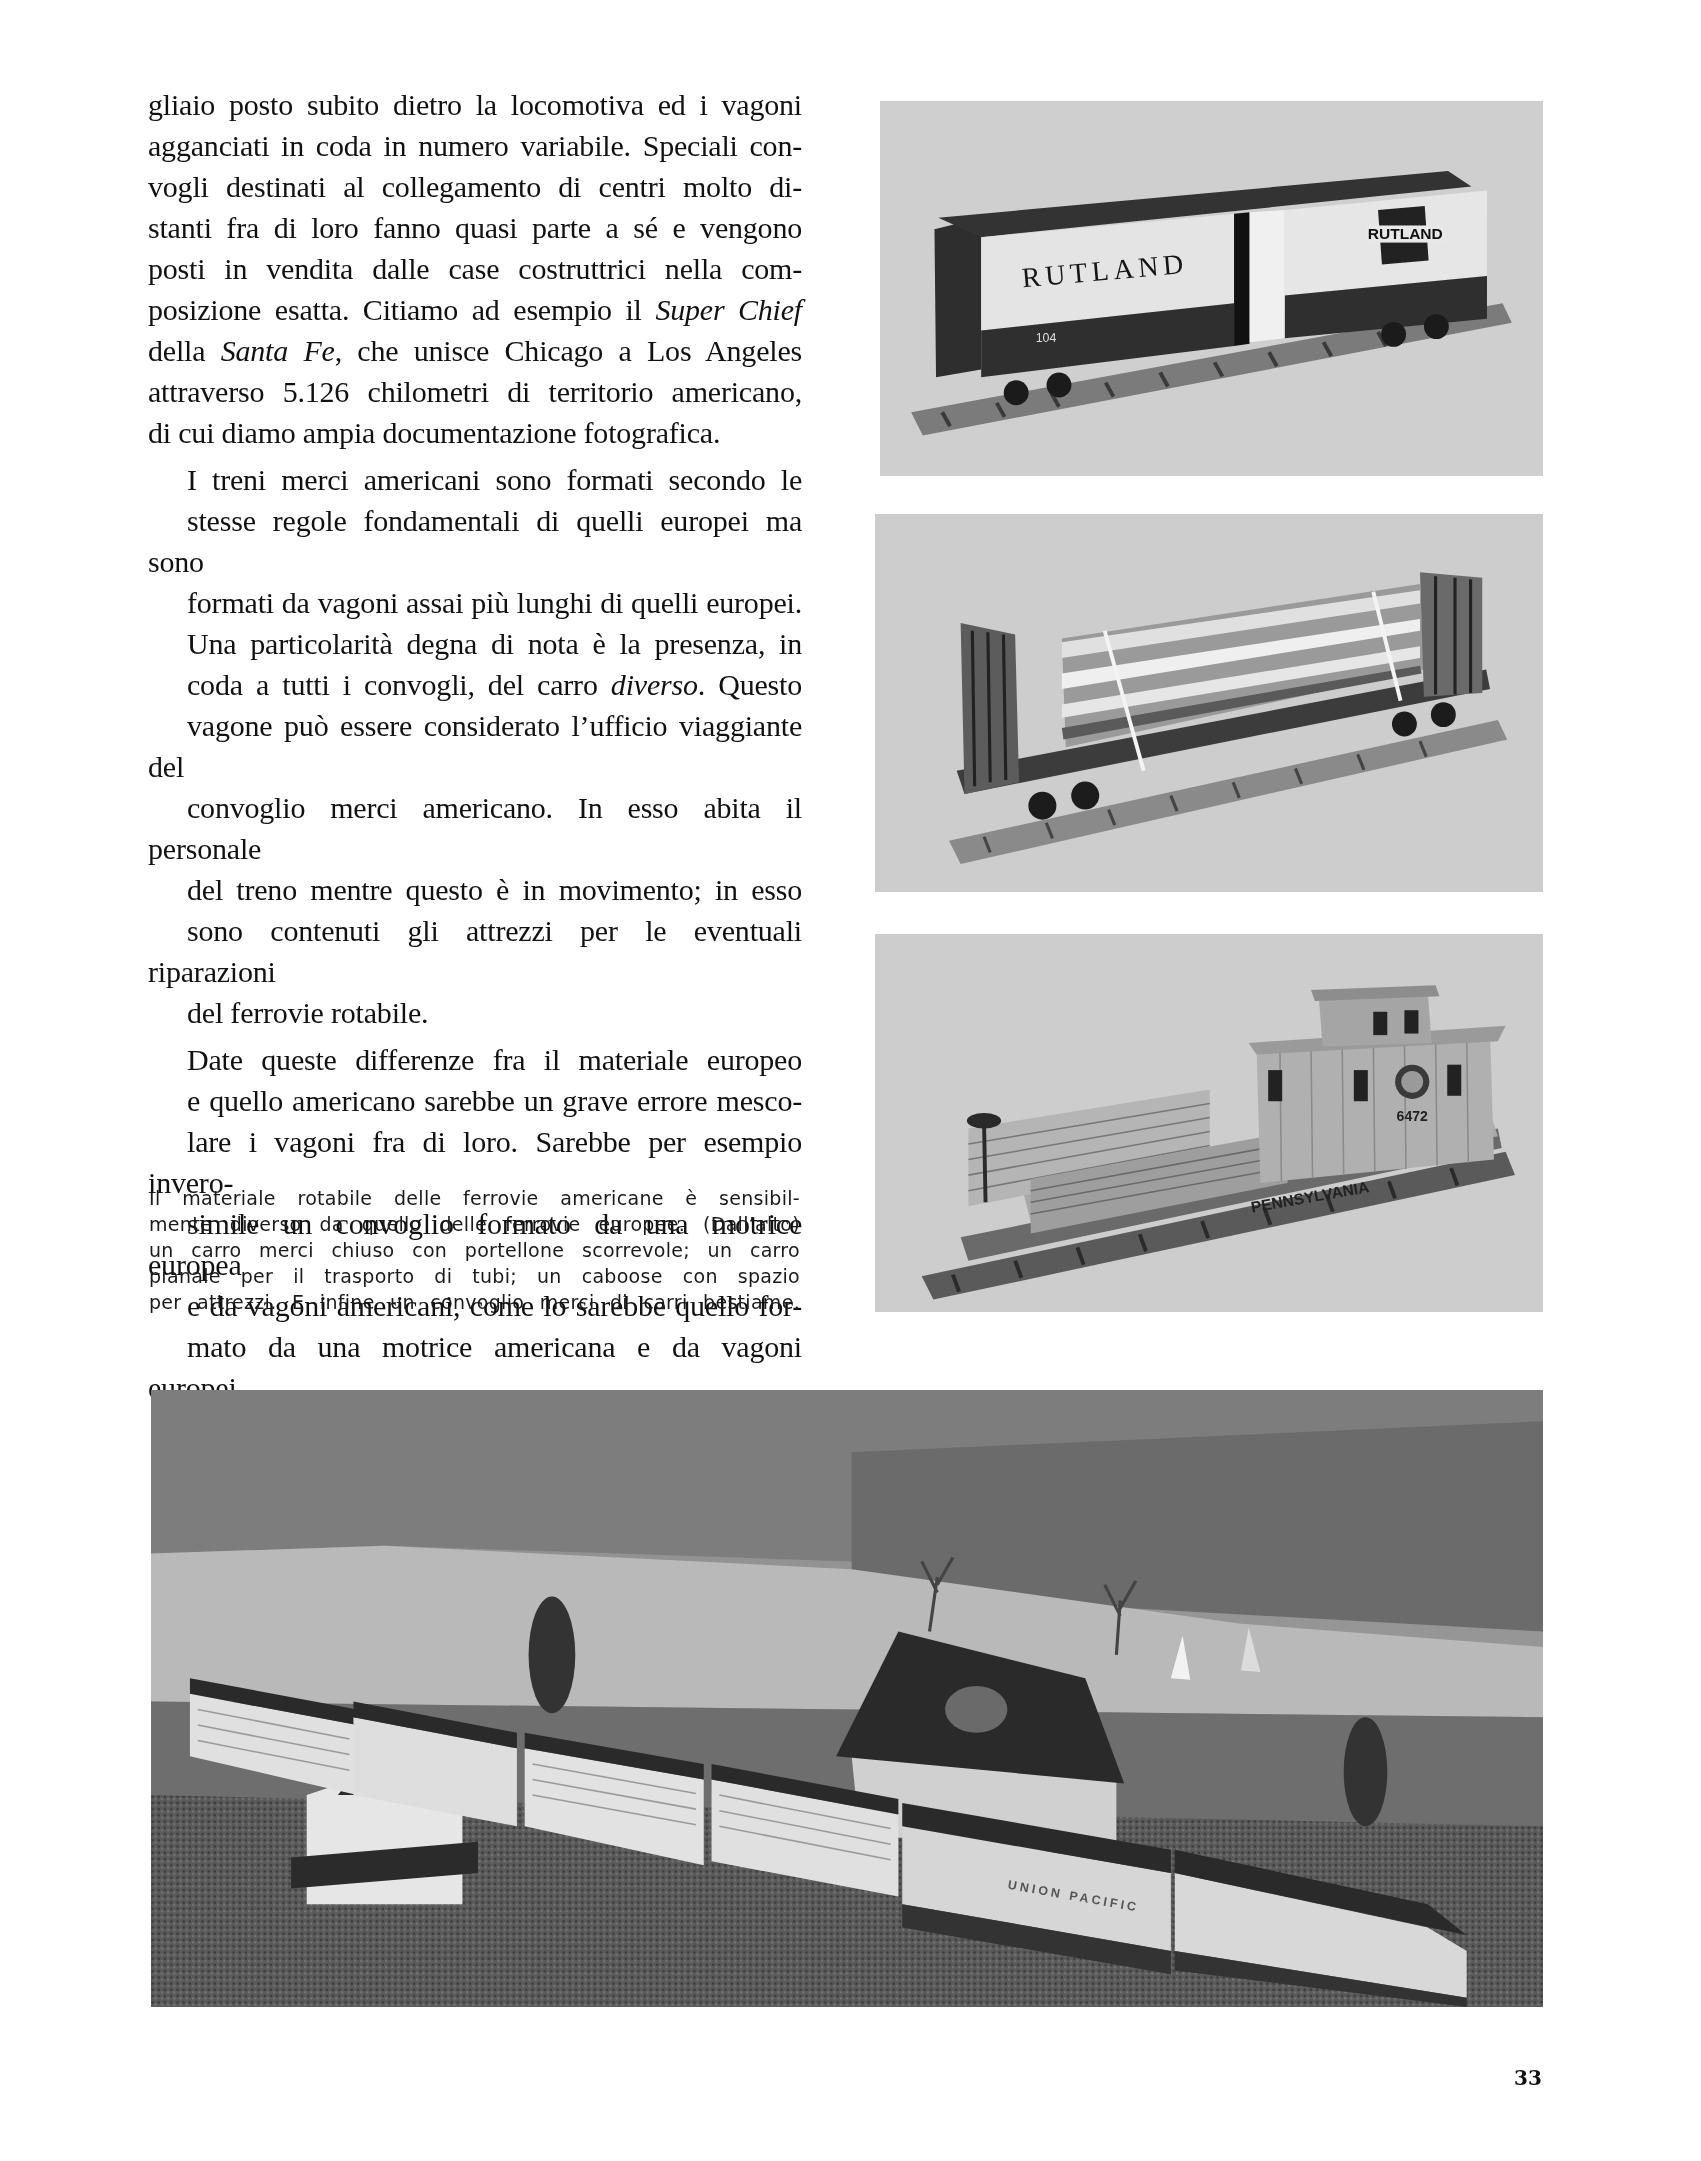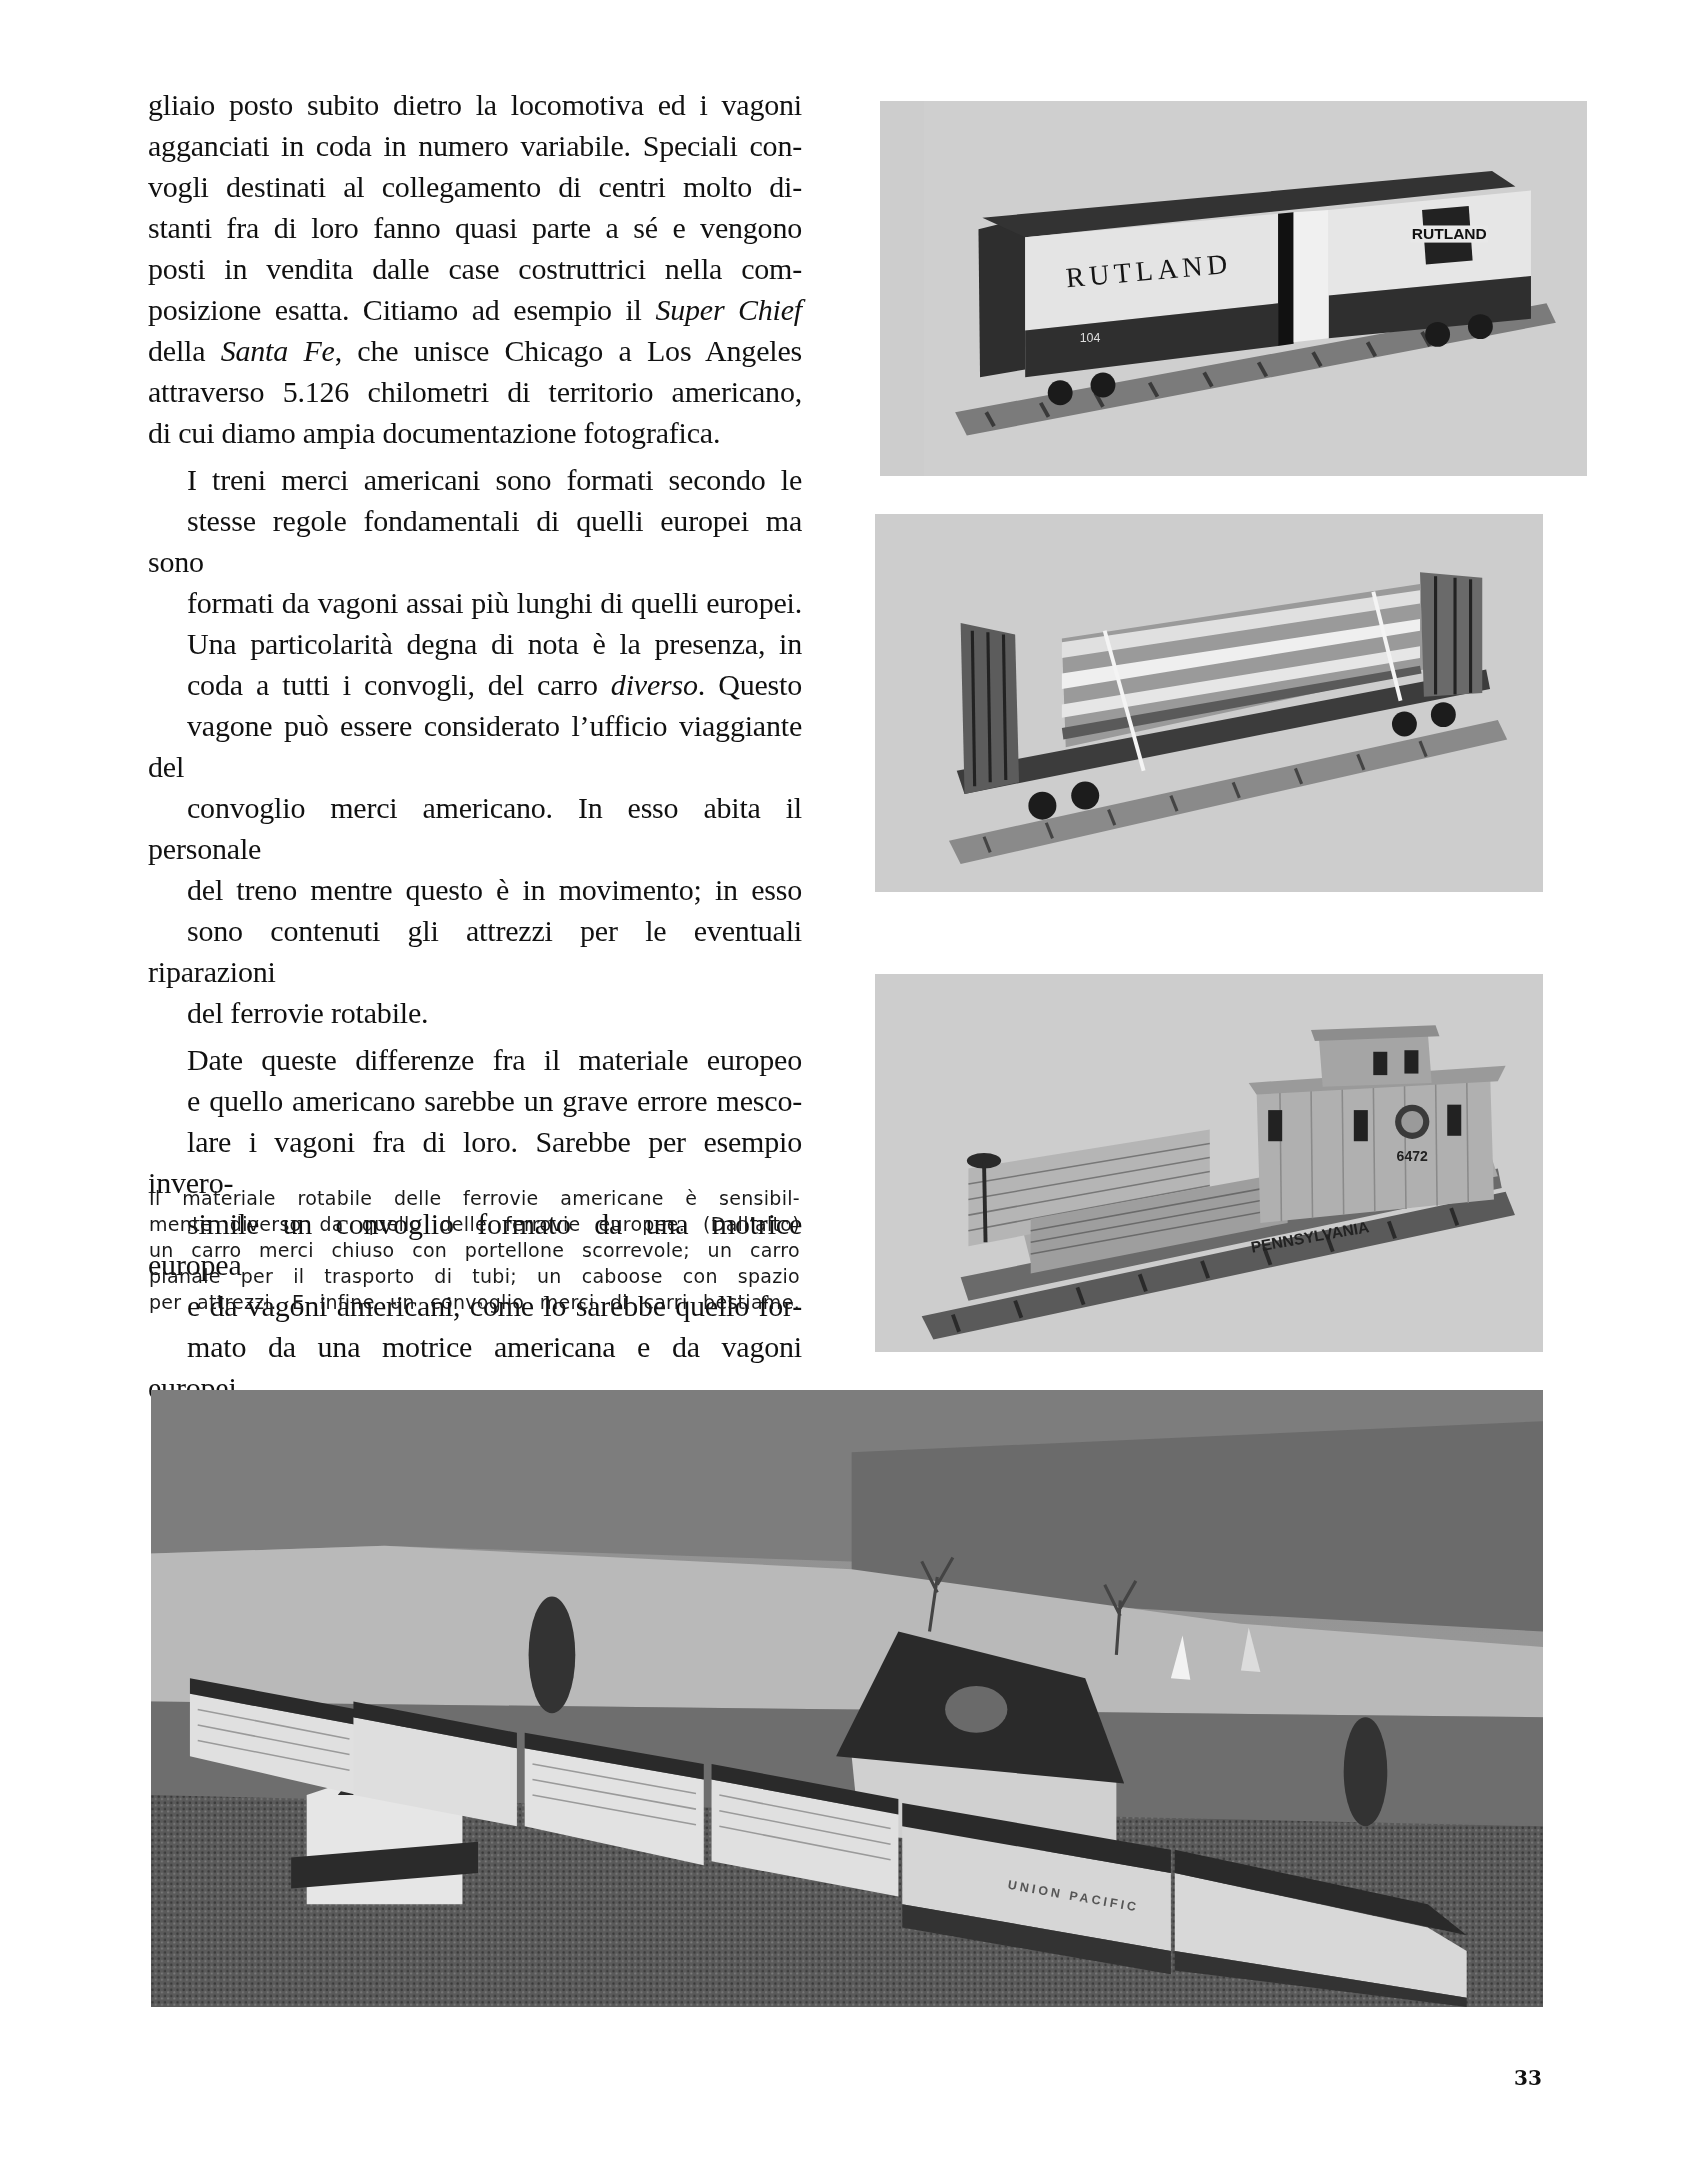--- a/index.html
+++ b/index.html
@@ -23,23 +23,23 @@
       font-family: "DejaVu Sans", "Liberation Sans", sans-serif;
       font-size: 19px; line-height: 26px; color: #1a1a1a;
       letter-spacing: 0.3px;
     }
     .caption .line { display: block; text-align: justify; text-align-last: justify; }
 
     .photo {
       position: absolute; background: #cdcdcd; overflow: hidden;
     }
     .photo svg { width: 100%; height: 100%; display: block; }
-    #photo-boxcar { left: 880px; top: 101px; width: 663px; height: 375px; padding-left: 44px; }
+    #photo-boxcar { left: 880px; top: 101px; width: 663px; height: 375px; }
     #photo-pipecar { left: 875px; top: 514px; width: 668px; height: 378px; }
-    #photo-caboose { left: 875px; top: 974px; width: 668px; height: 378px; }
+    #photo-caboose { left: 875px; top: 934px; width: 668px; height: 378px; }
     #photo-layout { left: 151px; top: 1390px; width: 1392px; height: 617px; background: #777; }
 
     .page-number {
       position: absolute; left: 1514px; top: 2066px;
       font-family: "DejaVu Serif", "Liberation Serif", serif;
       font-weight: bold; font-size: 20px; color: #111; text-align: right;
     }
   </style>
 </head>
 <body>

